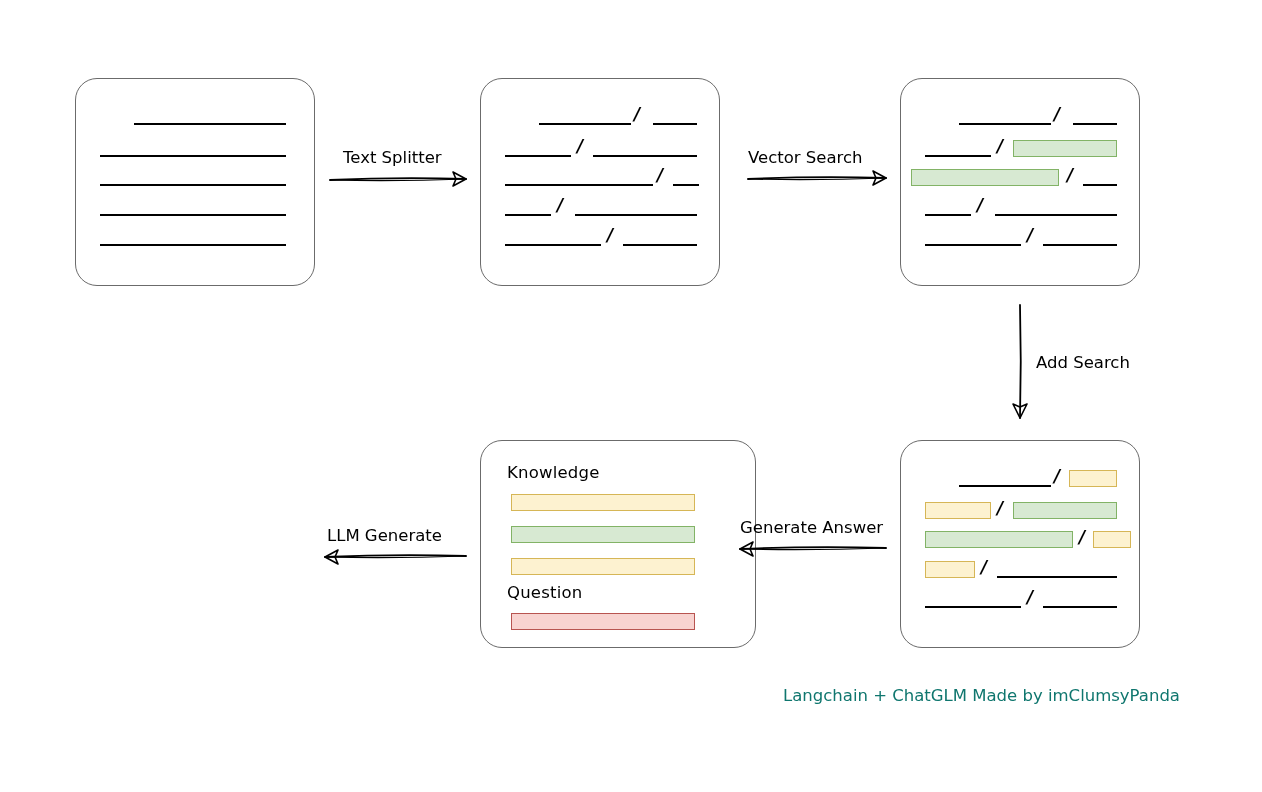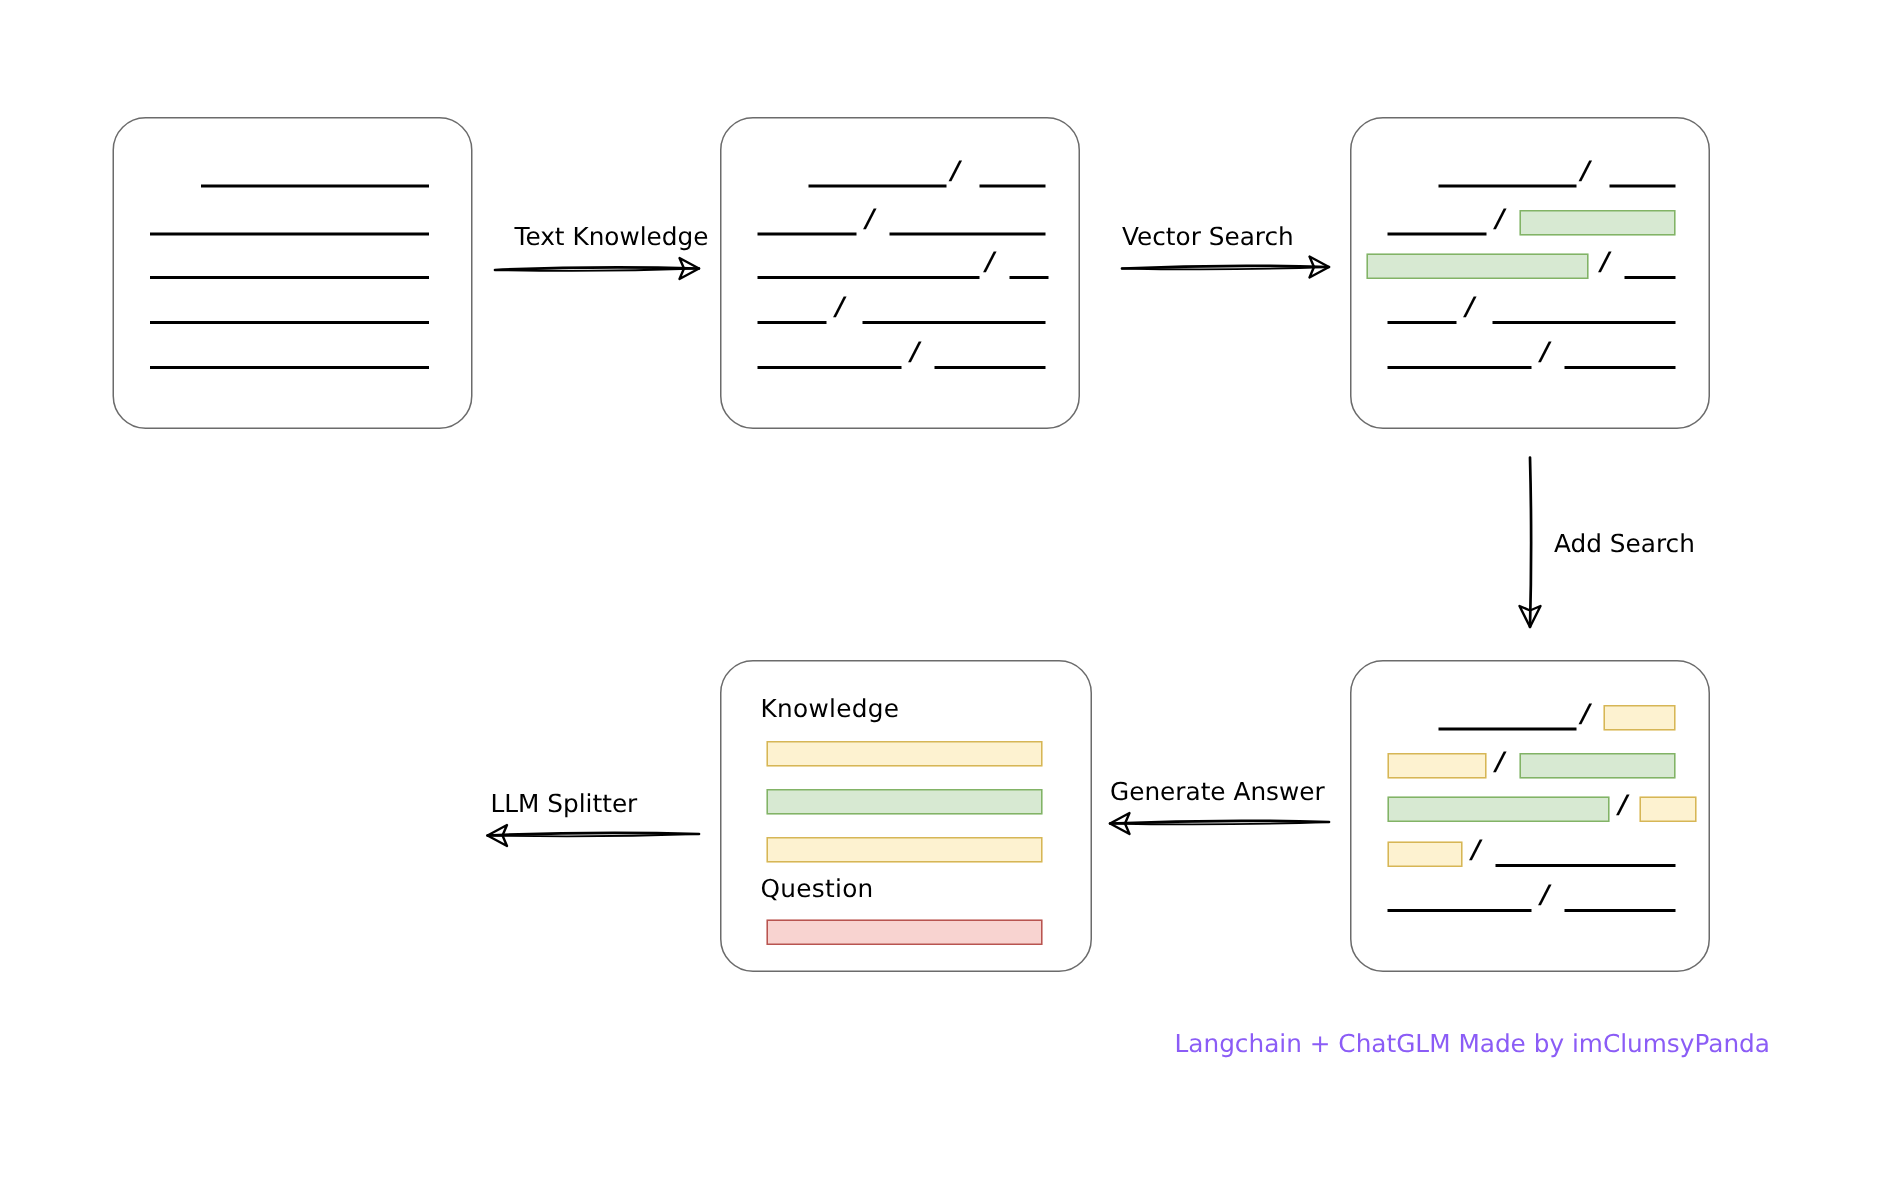--- a/index.html
+++ b/index.html
@@ -60,21 +60,21 @@
     position: absolute;
     font-family: "DejaVu Sans", sans-serif;
     font-size: 16.5px;
     color: #000000;
     white-space: nowrap;
   }
   .footer {
     position: absolute;
     font-family: "DejaVu Sans", sans-serif;
     font-size: 16.5px;
-    color: #8b5cf6;
+    color: #0f766e;
     white-space: nowrap;
   }
   svg.arrow {
     position: absolute;
     overflow: visible;
     pointer-events: none;
   }
 </style>
 </head>
 <body>
@@ -131,29 +131,29 @@
       <div class="chip" style="left: 24px; top: 90px; width: 148px; height: 17px; background: rgb(215, 233, 210); border-color: rgb(130, 179, 102);"></div>
       <div class="slash" style="left: 178px; top: 88px;">/</div>
       <div class="chip" style="left: 192px; top: 90px; width: 38px; height: 17px; background: rgb(253, 242, 208); border-color: rgb(214, 182, 86);"></div>
       <div class="chip" style="left: 24px; top: 120px; width: 50px; height: 17px; background: rgb(253, 242, 208); border-color: rgb(214, 182, 86);"></div>
       <div class="slash" style="left: 80px; top: 118px;">/</div>
       <div class="rule" style="left: 96px; top: 135px; width: 120px;"></div>
       <div class="rule" style="left: 24px; top: 165px; width: 96px;"></div>
       <div class="slash" style="left: 126px; top: 148px;">/</div>
       <div class="rule" style="left: 142px; top: 165px; width: 74px;"></div>
     </div>
-    <div class="node" style="left: 480px; top: 440px; width: 248px; height: 208px; border-color: rgb(107, 107, 107); background: rgb(255, 255, 255);">
+    <div class="node" style="left: 480px; top: 440px; width: 276px; height: 208px; border-color: rgb(107, 107, 107); background: rgb(255, 255, 255);">
       <div class="node-title" style="left: 26px; top: 22px;">Knowledge</div>
       <div class="node-title" style="left: 26px; top: 142px;">Question</div>
       <div class="chip" style="left: 30px; top: 53px; width: 184px; height: 17px; background: rgb(253, 242, 208); border-color: rgb(214, 182, 86);"></div>
       <div class="chip" style="left: 30px; top: 85px; width: 184px; height: 17px; background: rgb(215, 233, 210); border-color: rgb(130, 179, 102);"></div>
       <div class="chip" style="left: 30px; top: 117px; width: 184px; height: 17px; background: rgb(253, 242, 208); border-color: rgb(214, 182, 86);"></div>
       <div class="chip" style="left: 30px; top: 172px; width: 184px; height: 17px; background: rgb(248, 211, 208); border-color: rgb(184, 84, 80);"></div>
     </div>
-    <div class="edge-label" style="left: 343px; top: 148px;">Text Knowledge</div>
+    <div class="edge-label" style="left: 343px; top: 148px;">Text Splitter</div>
     <svg class="arrow" width="164" height="29" style="left: 316px; top: 165px;">
       <path d="M 14 15 Q 82 12 150 14" fill="none" stroke="#000000" stroke-width="1.8" stroke-linecap="round"></path>
       <path d="M 14 15 Q 82 16.5 150 14" fill="none" stroke="#000000" stroke-width="1.2" stroke-linecap="round"></path>
       <path d="M 137 7 L 150 14 L 137 21 L 140 14 Z" fill="none" stroke="#000000" stroke-width="1.6" stroke-linejoin="round"></path>
     </svg>
     <div class="edge-label" style="left: 748px; top: 148px; text-align: center;">Vector Search</div>
     <svg class="arrow" width="166" height="29" style="left: 734px; top: 164px;">
       <path d="M 14 15 Q 83 12 152 14" fill="none" stroke="#000000" stroke-width="1.8" stroke-linecap="round"></path>
       <path d="M 14 15 Q 83 16.5 152 14" fill="none" stroke="#000000" stroke-width="1.2" stroke-linecap="round"></path>
       <path d="M 139 7 L 152 14 L 139 21 L 142 14 Z" fill="none" stroke="#000000" stroke-width="1.6" stroke-linejoin="round"></path>
@@ -162,20 +162,20 @@
     <svg class="arrow" width="28" height="141" style="left: 1006px; top: 291px;">
       <path d="M 14 14 Q 15.5 70.5 14 127" fill="none" stroke="#000000" stroke-width="1.8" stroke-linecap="round"></path>
       <path d="M 7 113 L 14 127 L 21 113 L 14 116 Z" fill="none" stroke="#000000" stroke-width="1.6" stroke-linejoin="round"></path>
     </svg>
     <div class="edge-label" style="left: 740px; top: 518px;">Generate Answer</div>
     <svg class="arrow" width="174" height="29" style="left: 726px; top: 534px;">
       <path d="M 160 14 Q 87 12 14 15" fill="none" stroke="#000000" stroke-width="1.8" stroke-linecap="round"></path>
       <path d="M 160 14 Q 87 16.5 14 15" fill="none" stroke="#000000" stroke-width="1.2" stroke-linecap="round"></path>
       <path d="M 27 8 L 14 15 L 27 22 L 24 15 Z" fill="none" stroke="#000000" stroke-width="1.6" stroke-linejoin="round"></path>
     </svg>
-    <div class="edge-label" style="left: 327px; top: 526px;">LLM Splitter</div>
+    <div class="edge-label" style="left: 327px; top: 526px;">LLM Generate</div>
     <svg class="arrow" width="169" height="29" style="left: 311px; top: 542px;">
       <path d="M 155 14 Q 84.5 12 14 15" fill="none" stroke="#000000" stroke-width="1.8" stroke-linecap="round"></path>
       <path d="M 155 14 Q 84.5 16.5 14 15" fill="none" stroke="#000000" stroke-width="1.2" stroke-linecap="round"></path>
       <path d="M 27 8 L 14 15 L 27 22 L 24 15 Z" fill="none" stroke="#000000" stroke-width="1.6" stroke-linejoin="round"></path>
     </svg>
     <div class="footer" style="left: 783px; top: 686px;">Langchain + ChatGLM Made by imClumsyPanda</div>
   </div>
 
 </body></html>

